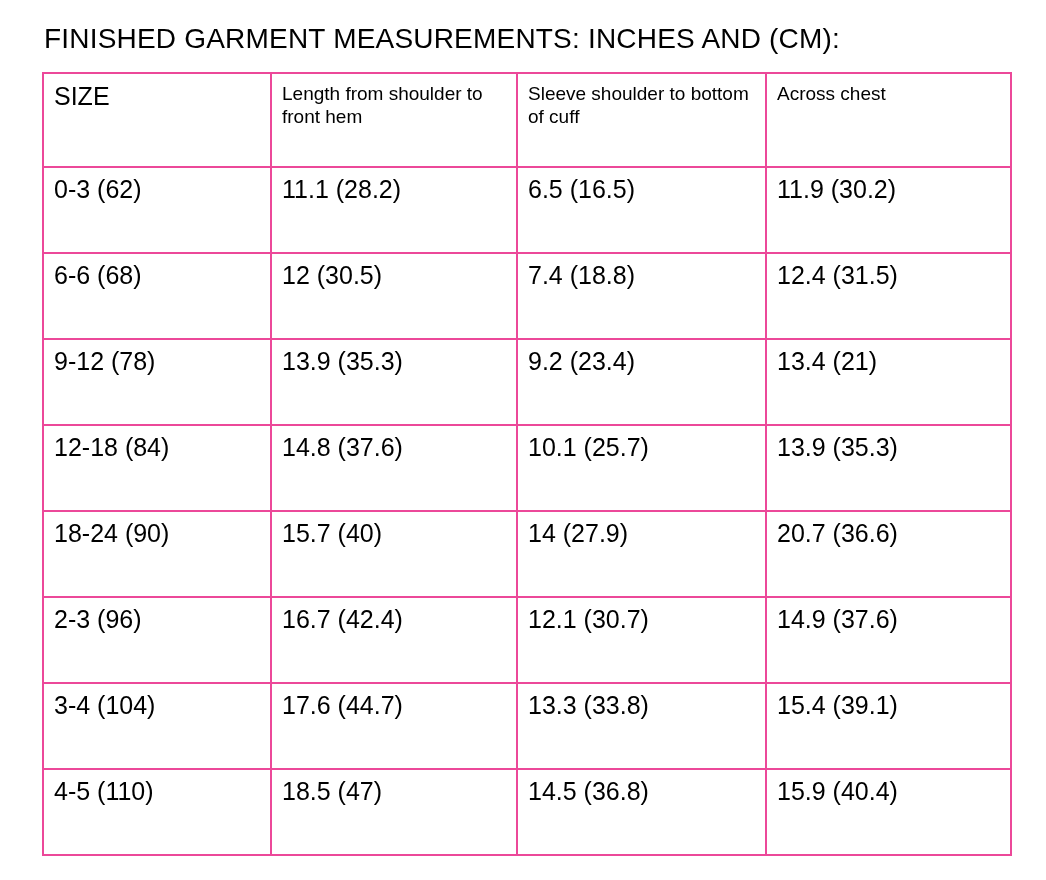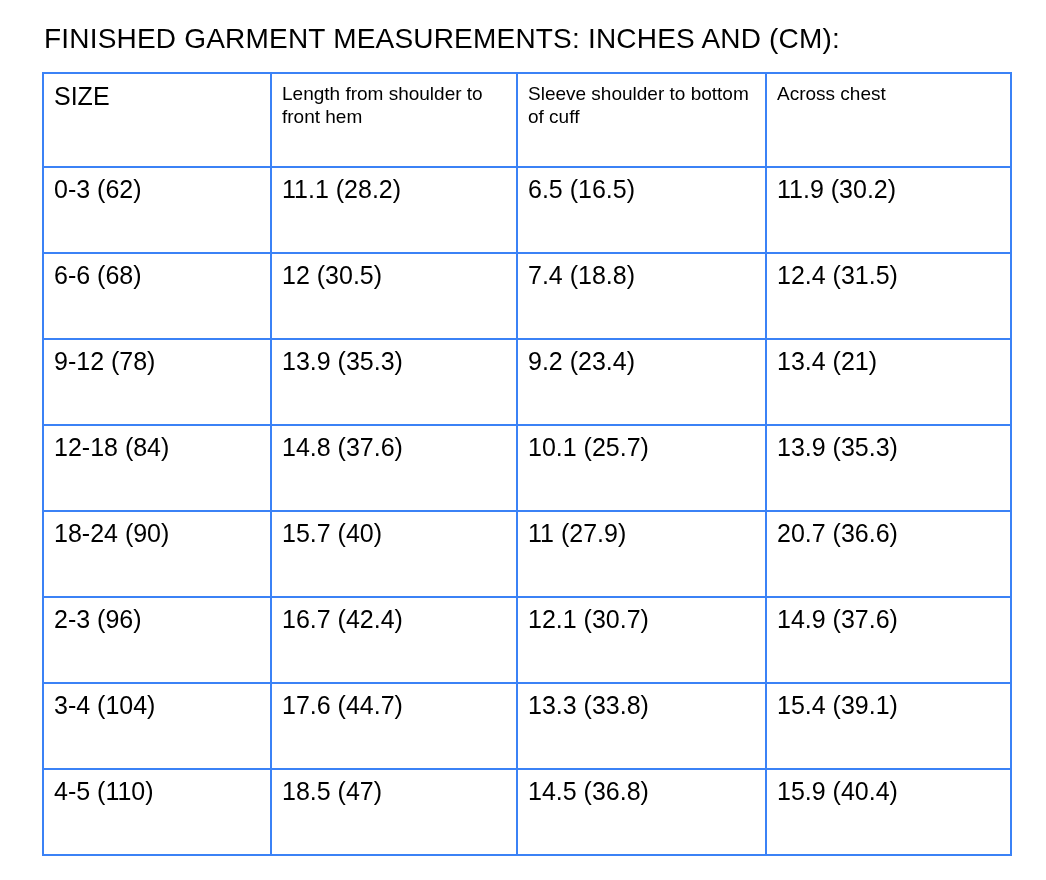--- a/index.html
+++ b/index.html
@@ -29,21 +29,21 @@
     white-space: nowrap;
   }
   table.measure-table {
     border-collapse: collapse;
     width: 968px;
     table-layout: fixed;
     border: 2px solid #000;
   }
   table.measure-table td,
   table.measure-table th {
-    border: 2px solid #3b82f6;
+    border: 2px solid #ec4899;
     vertical-align: top;
     padding: 8px 12px 10px 10px;
     text-align: left;
     font-weight: 400;
   }
   col.c0 { width: 228px; }
   col.c1 { width: 246px; }
   col.c2 { width: 249px; }
   col.c3 { width: 245px; }
 
@@ -109,21 +109,21 @@
       </tr>
       <tr>
         <td>12-18 (84)</td>
         <td>14.8 (37.6)</td>
         <td>10.1 (25.7)</td>
         <td>13.9 (35.3)</td>
       </tr>
       <tr>
         <td>18-24 (90)</td>
         <td>15.7 (40)</td>
-        <td>11 (27.9)</td>
+        <td>14 (27.9)</td>
         <td>20.7 (36.6)</td>
       </tr>
       <tr>
         <td>2-3 (96)</td>
         <td>16.7 (42.4)</td>
         <td>12.1 (30.7)</td>
         <td>14.9 (37.6)</td>
       </tr>
       <tr>
         <td>3-4 (104)</td>

